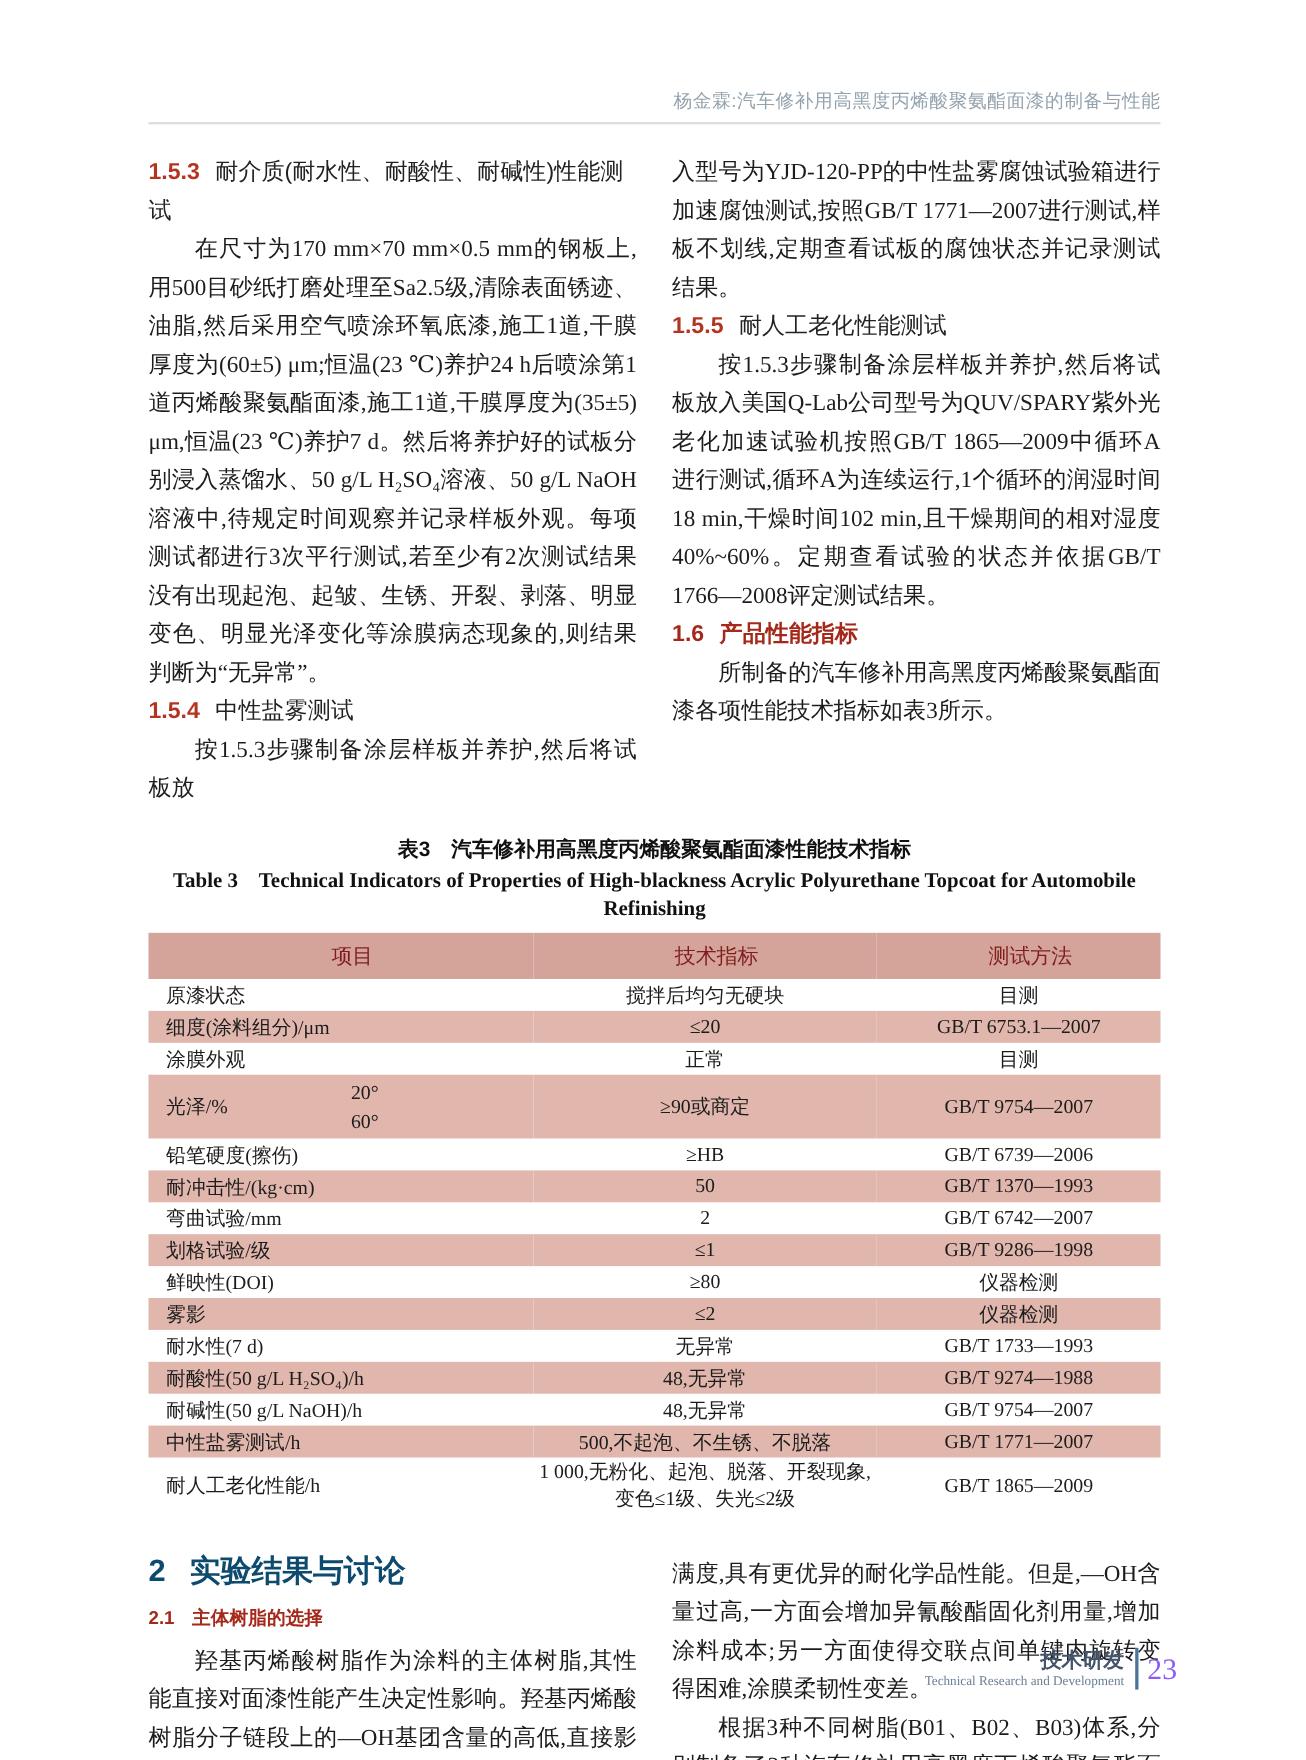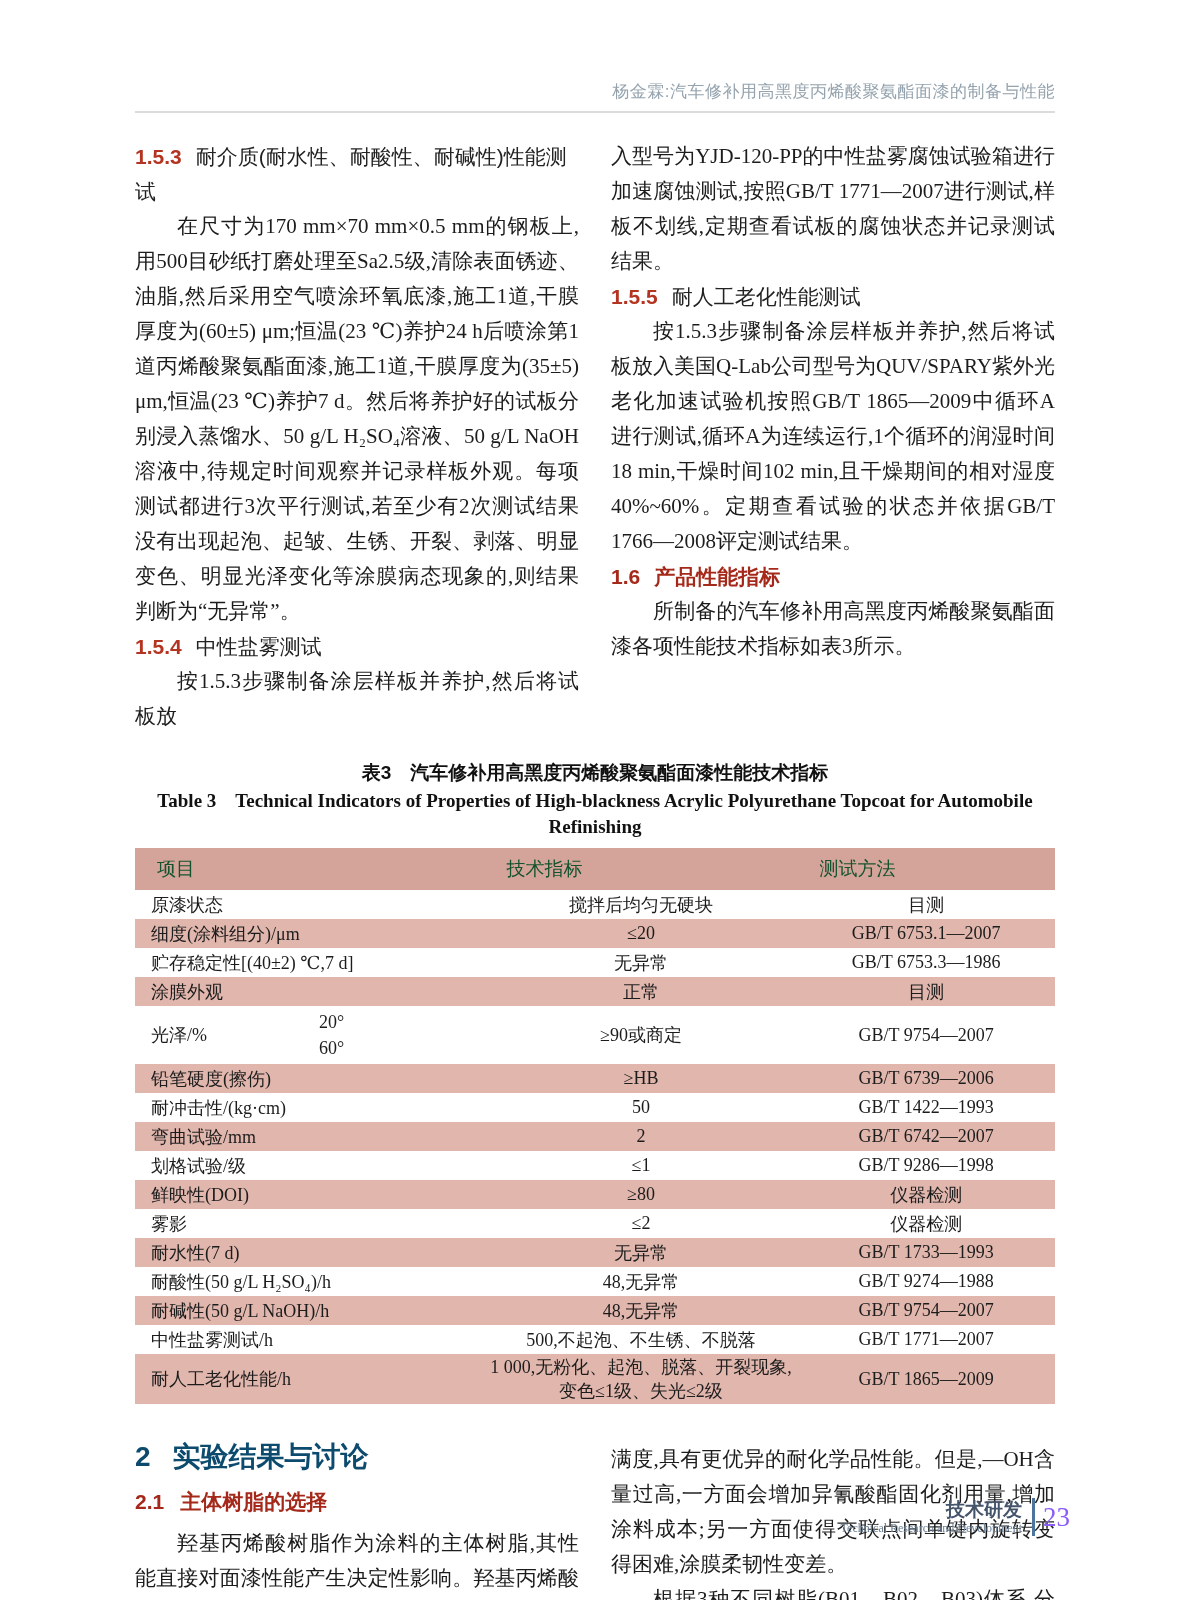--- a/index.html
+++ b/index.html
@@ -74,22 +74,22 @@
     width:100%;
     border-collapse:collapse;
     margin-top:8px;
     font-size:18px;
   }
   table.t3 th{
     background:#d4a49b;
     font-weight:400;
     font-size:19px;
     height:40px;
-    text-align:left;
-    color:#14532d;
+    text-align:center;
+    color:#7f1d1d;
     padding-left:22px;
   }
   table.t3 td{
     height:27px;
     padding:1px 4px;
     color:#1c1c1c;
   }
   table.t3 tbody tr:nth-child(even){background:#e0b6ad;}
   table.t3 td.c1{text-align:left;padding-left:16px;width:38%;}
   table.t3 td.c2{text-align:center;width:34%;}
@@ -106,21 +106,21 @@
   .h2-big{
     font-family:"Liberation Sans","DejaVu Sans",sans-serif;
     font-size:28px;
     font-weight:700;
     color:#0c4a6e;
     margin:0 0 12px 0;
   }
   .h2-big .num{margin-right:22px;}
   .h3-red{
     font-family:"Liberation Sans","DejaVu Sans",sans-serif;
-    font-size:21px;
+    font-size:17px;
     font-weight:700;
     color:#a5291a;
     margin:0 0 10px 0;
   }
   .h3-red .num{margin-right:16px;}
   .col-right-pad{padding-top:4px;}
 
   
   .footer{
     position:absolute;
@@ -195,25 +195,20 @@
               <td class="c1">原漆状态</td>
               <td class="c2">搅拌后均匀无硬块</td>
               <td class="c3">目测</td>
             </tr>
             <tr>
               <td class="c1">细度(涂料组分)/μm</td>
               <td class="c2">≤20</td>
               <td class="c3">GB/T 6753.1—2007</td>
             </tr>
             <tr>
-              <td class="c1">贮存稳定性[(40±2) ℃,7 d]</td>
-              <td class="c2">无异常</td>
-              <td class="c3">GB/T 6753.3—1986</td>
-            </tr>
-            <tr>
               <td class="c1">涂膜外观</td>
               <td class="c2">正常</td>
               <td class="c3">目测</td>
             </tr>
             <tr class="tall">
               <td class="c1">
                 <div class="item-sub-wrap">
                   <span>光泽/%</span>
                   <span class="subs">
                     <span>20°</span>
@@ -225,21 +220,21 @@
               <td class="c3">GB/T 9754—2007</td>
             </tr>
             <tr>
               <td class="c1">铅笔硬度(擦伤)</td>
               <td class="c2">≥HB</td>
               <td class="c3">GB/T 6739—2006</td>
             </tr>
             <tr>
               <td class="c1">耐冲击性/(kg·cm)</td>
               <td class="c2">50</td>
-              <td class="c3">GB/T 1422—1993</td>
+              <td class="c3">GB/T 1370—1993</td>
             </tr>
             <tr>
               <td class="c1">弯曲试验/mm</td>
               <td class="c2">2</td>
               <td class="c3">GB/T 6742—2007</td>
             </tr>
             <tr>
               <td class="c1">划格试验/级</td>
               <td class="c2">≤1</td>
               <td class="c3">GB/T 9286—1998</td>

